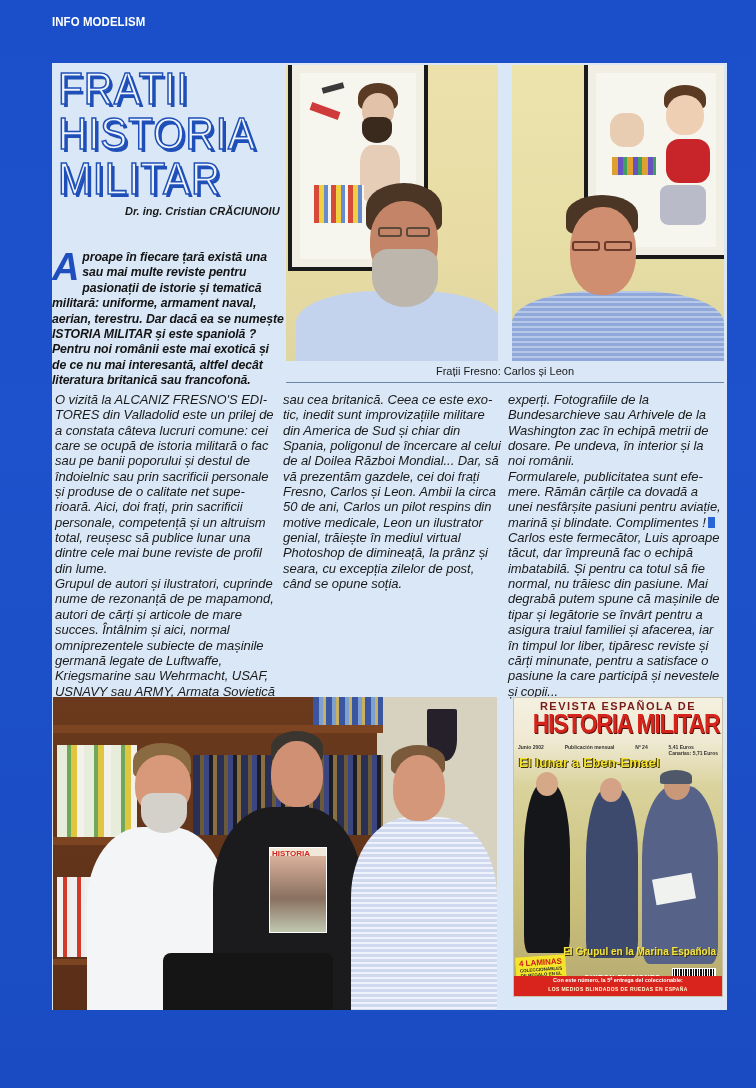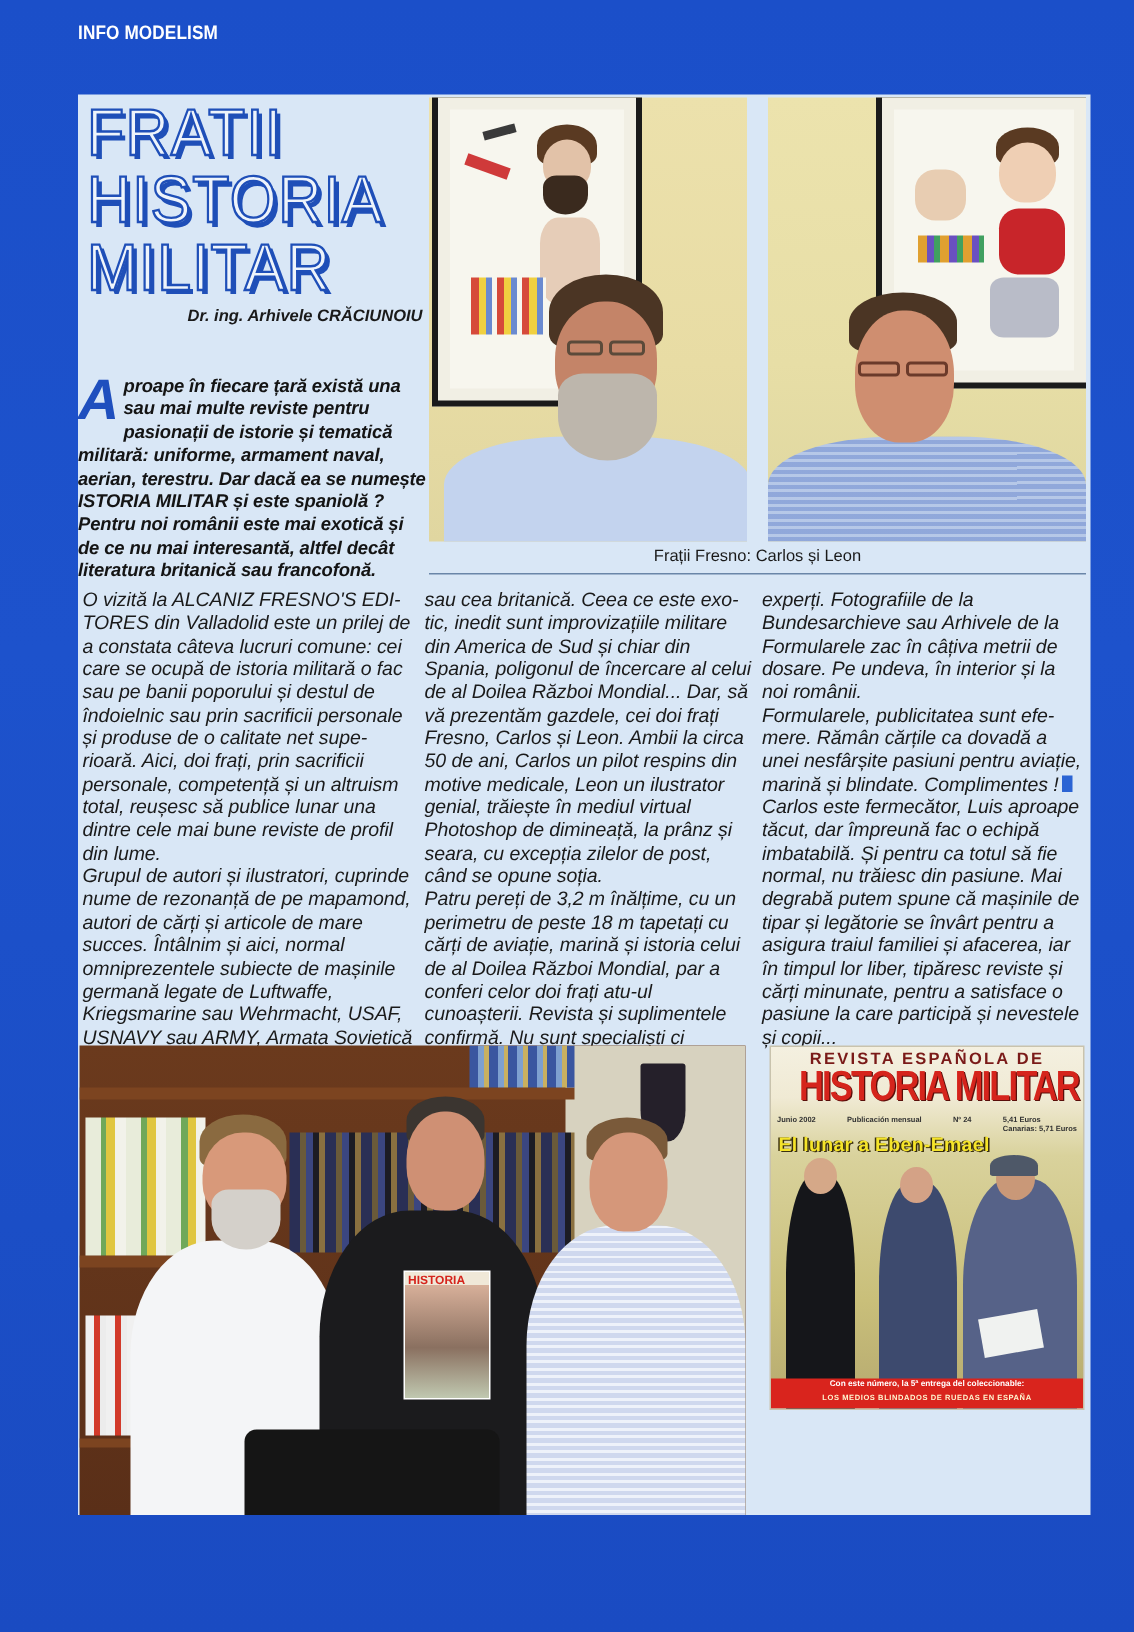--- a/index.html
+++ b/index.html
@@ -82,21 +82,21 @@
     position: absolute; left: 53px; top: 697px; width: 444px; height: 313px;
     background: linear-gradient(180deg, #6b3a1d 0%, #5a2f18 100%);
     overflow: hidden;
   }
   .shelf { position: absolute; background: #7c4420; }
   .books { position: absolute; }
   .wall { position: absolute; right: 0; top: 0; width: 120px; height: 313px; background: #d7d2bf; }
   .pennant { position: absolute; right: 40px; top: 12px; width: 30px; height: 52px; background: #25202a; border-radius: 2px 2px 40% 40%; }
   
   .cover {
-    position: absolute; left: 513px; top: 697px; width: 210px; height: 243px;
+    position: absolute; left: 513px; top: 697px; width: 210px; height: 300px;
     background: linear-gradient(180deg, #f4f0e0 0%, #f0ead4 14%, #d9d29c 30%, #c9bf7a 70%, #b5a970 100%);
     overflow: hidden; border: 1px solid #c9c3ad;
   }
   .cover-top {
     position: absolute; left: 0; top: 2px; width: 100%; text-align: center;
     font-size: 11px; font-weight: bold; letter-spacing: 1.5px; color: #7a1a18;
   }
   .cover-title {
     position: absolute; left: 0; top: 10px; width: 100%; text-align: center;
     font-size: 28px; font-weight: bold; color: #d5241c; letter-spacing: -1.5px;
@@ -142,21 +142,21 @@
 
 <div class="section-label">INFO MODELISM</div>
 
 <div class="panel"></div>
 
 <div class="title">
   <div>FRATII</div>
   <div>HISTORIA</div>
   <div>MILITAR</div>
 </div>
-<div class="byline">Dr. ing. Arhivele CRĂCIUNOIU</div>
+<div class="byline">Dr. ing. Cristian CRĂCIUNOIU</div>
 
 <div class="lead">
   <span class="dropcap">A</span><span>proape în fiecare țară există una sau mai multe reviste pentru pasionații de istorie și tematică militară: uniforme, armament naval, aerian, terestru. Dar dacă ea se numește ISTORIA MILITAR și este spaniolă ? Pentru noi românii este mai exotică și de ce nu mai interesantă, altfel decât literatura britanică sau franco­fonă.</span>
 </div>
 
 <div class="photo photo-carlos">
   <div class="frame" style="left:2px; top:-4px; width:140px; height:210px;">
     <div class="frame-inner"></div>
     <div class="caric-hair" style="left:66px; top:18px; width:40px; height:28px;"></div>
     <div class="caric-head" style="left:70px; top:28px; width:32px; height:34px; background:#e2c2a8;"></div>
@@ -192,24 +192,23 @@
 </div>
 
 <div class="caption-bar">Frații Fresno: Carlos și Leon</div>
 
 <div class="col col1">
   <p>O vizită la ALCANIZ FRESNO'S EDI­TORES din Valladolid este un prilej de a constata câteva lucruri comune: cei care se ocupă de istoria militară o fac sau pe banii poporului și destul de îndoielnic sau prin sacrificii persona­le și produse de o calitate net supe­rioară. Aici, doi frați, prin sacrificii personale, competență și un altruism total, reușesc să publice lunar una dintre cele mai bune reviste de profil din lume.</p>
   <p>Grupul de autori și ilustratori, cuprinde nume de rezonanță de pe mapamond, autori de cărți și articole de mare succes. Întâlnim și aici, nor­mal omniprezentele subiecte de mașinile germană legate de Luftwaffe, Kriegsmarine sau Wehrmacht, USAF, USNAVY sau ARMY, Armata Sovietică</p>
 </div>
 <div class="col col2">
   <p>sau cea britanică. Ceea ce este exo­tic, inedit sunt improvizațiile militare din America de Sud și chiar din Spania, poligonul de încercare al celui de al Doilea Război Mondial... Dar, să vă prezentăm gazdele, cei doi frați Fresno, Carlos și Leon. Ambii la circa 50 de ani, Carlos un pilot respins din motive medicale, Leon un ilustrator genial, trăiește în mediul virtual Photoshop de dimineață, la prânz și seara, cu excepția zilelor de post, când se opune soția.</p>
-  <p>Patru pereți de 3,2 m înălțime, cu un perimetru de peste 18 m tapetați cu cărți de aviație, marină și istoria celui de al Doilea Război Mondial, par a conferi celor doi frați atu-ul cunoașterii. Revista și suplimentele confirmă. Nu sunt specialiști ci</p>
 </div>
 <div class="col col3">
-  <p>experți. Fotografiile de la Bundesarchieve sau Arhivele de la Formularele zac în câțiva metrii de dosare. Pe undeva, în interior și la noi românii.</p>
+  <p>experți. Fotografiile de la Bundesarchieve sau Arhivele de la Washington zac în echipă metrii de dosare. Pe undeva, în interior și la noi românii.</p>
   <p><span>Formularele, publicitatea sunt efe­mere. Rămân cărțile ca dovadă a unei nesfârșite pasiuni pentru aviație, marină și blindate. Complimentes !</span><span class="end-mark"></span></p>
   <p>Carlos este fermecător, Luis aproape tăcut, dar împreună fac o echipă imbatabilă. Și pentru ca totul să fie normal, nu trăiesc din pasiune. Mai degrabă putem spune că mașinile de tipar și legătorie se învârt pentru a asigura traiul familiei și afacerea, iar în timpul lor liber, tipăresc reviste și cărți minunate, pentru a satisface o pasiune la care participă și nevestele și copii...</p>
 </div>
 
 <div class="group-photo">
   <div class="wall"></div>
   <div class="pennant"></div>
   <div class="shelf" style="left:0; top:28px; width:330px; height:8px;"></div>
   <div class="shelf" style="left:0; top:140px; width:140px; height:8px;"></div>
   <div class="shelf" style="left:0; top:262px; width:60px; height:6px;"></div>

